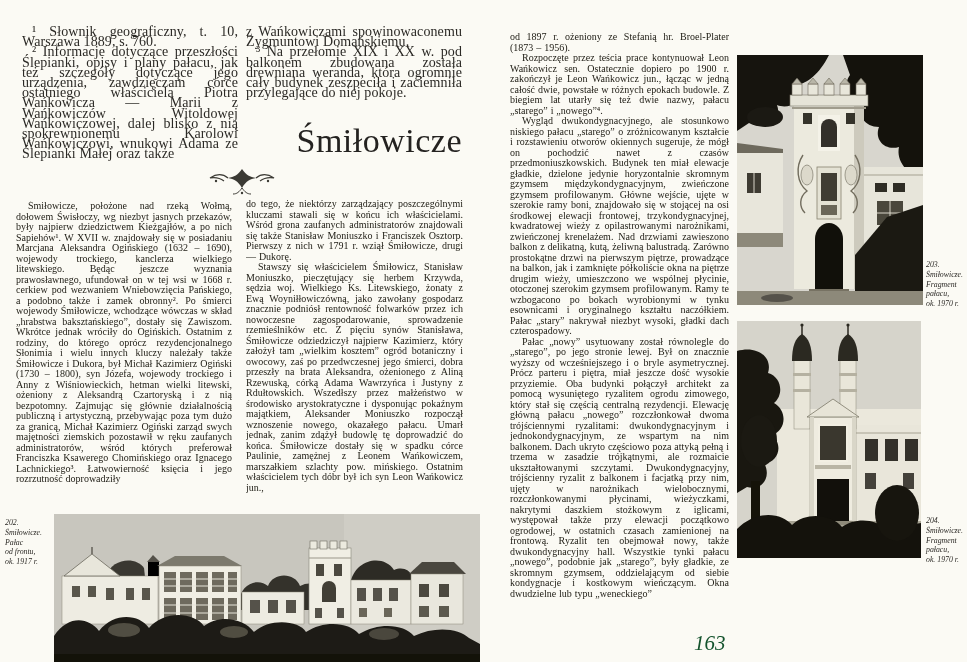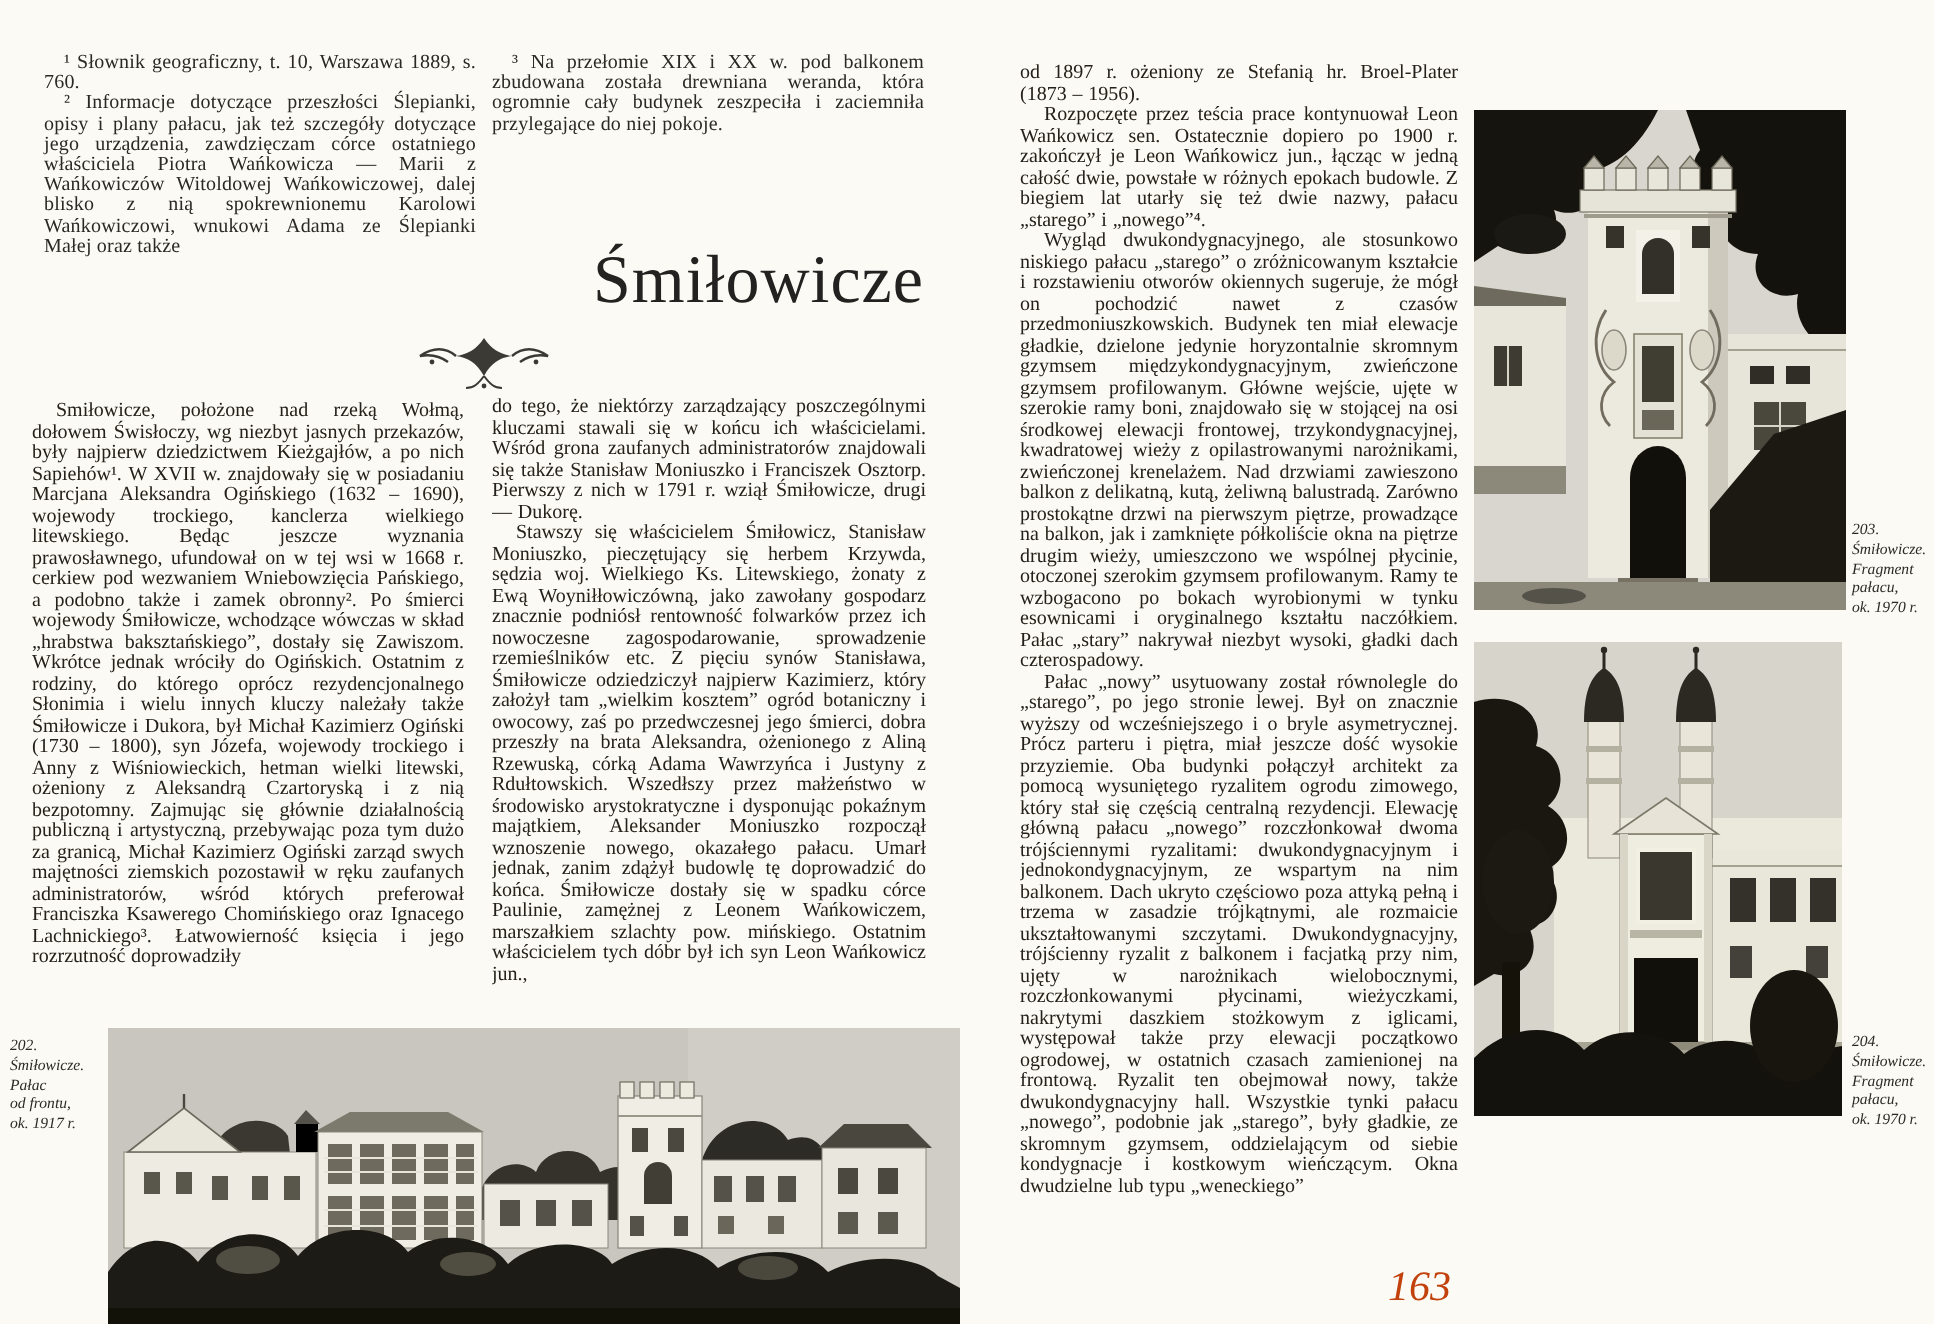--- a/index.html
+++ b/index.html
@@ -2,21 +2,21 @@
 <html><head>
 <meta charset="utf-8">
 <style>
   html,body { margin:0; padding:0; background:#e8e6e0; }
   .spread {
     position:relative; width:967px; height:662px; overflow:hidden;
     background:#fbfaf4; color:#211f1b;
     font-family:"Liberation Serif","DejaVu Serif",serif;
   }
   .fncol {
-    position:absolute; font-size:10px; line-height:10.2px;
+    position:absolute; font-size:14px; line-height:10.2px;
     text-align:justify; color:#2b2925; letter-spacing:.1px;
   }
   .fncol p { margin:0; text-indent:10px; }
   .fncol p.cont { text-indent:0; }
   .title {
     position:absolute; left:22px; top:122px; width:440px;
     text-align:right; font-size:34px; font-weight:normal;
     color:#242220; margin:0; letter-spacing:.5px;
   }
   .ornament { position:absolute; left:206px; top:166px; width:72px; height:30px; }
@@ -27,36 +27,37 @@
   .bodycol p { margin:0; text-indent:12px; }
   .bodycol p.cont { text-indent:0; }
   .caption {
     position:absolute; font-size:7.8px; font-style:italic;
     line-height:9.8px; color:#2b2925;
   }
   .photo { position:absolute; background:#c9c7bf; overflow:hidden; }
   .photo svg { display:block; width:100%; height:100%; }
   .pagenum {
     position:absolute; left:694px; top:631px; font-size:21px;
-    font-style:italic; color:#c2410c;
+    font-style:italic; color:#14532d;
   }
 </style>
 </head>
 <body>
 
 <div class="spread">
 
   <div>
 
     <div class="fncol" style="left:22px; top:27px; width:216px;">
       <p>¹ Słownik geograficzny, t. 10, Warszawa 1889, s. 760.</p>
       <p>² Informacje dotyczące przeszłości Ślepianki, opisy i plany pałacu, jak też szczegóły dotyczące jego urządzenia, zawdzięczam córce ostatniego właściciela Piotra Wańkowicza — Marii z Wańkowiczów Witoldowej Wańkowiczowej, dalej blisko z nią spokrewnionemu Karolowi Wańkowiczowi, wnukowi Adama ze Ślepianki Małej oraz także</p>
     </div>
 
     <div class="fncol" style="left:246px; top:27px; width:216px;">
+      <p class="cont">z Wańkowiczami spowinowaconemu Zygmuntowi Domańskiemu.</p>
       <p>³ Na przełomie XIX i XX w. pod balkonem zbudowana została drewniana weranda, która ogromnie cały budynek zeszpeciła i zaciemniła przylegające do niej pokoje.</p>
     </div>
 
     <h1 class="title">Śmiłowicze</h1>
 
     <div class="ornament">
       <svg viewBox="0 0 72 30">
         <path d="M36 3 C32 9 28 11 22 12 C28 13 32 15 36 22 C40 15 44 13 50 12 C44 11 40 9 36 3 Z" fill="#3b3a34"></path>
         <path d="M22 12 C16 7 10 8 4 12 C9 11 14 12 18 15" fill="none" stroke="#3b3a34" stroke-width="1.2"></path>
         <path d="M50 12 C56 7 62 8 68 12 C63 11 58 12 54 15" fill="none" stroke="#3b3a34" stroke-width="1.2"></path>

